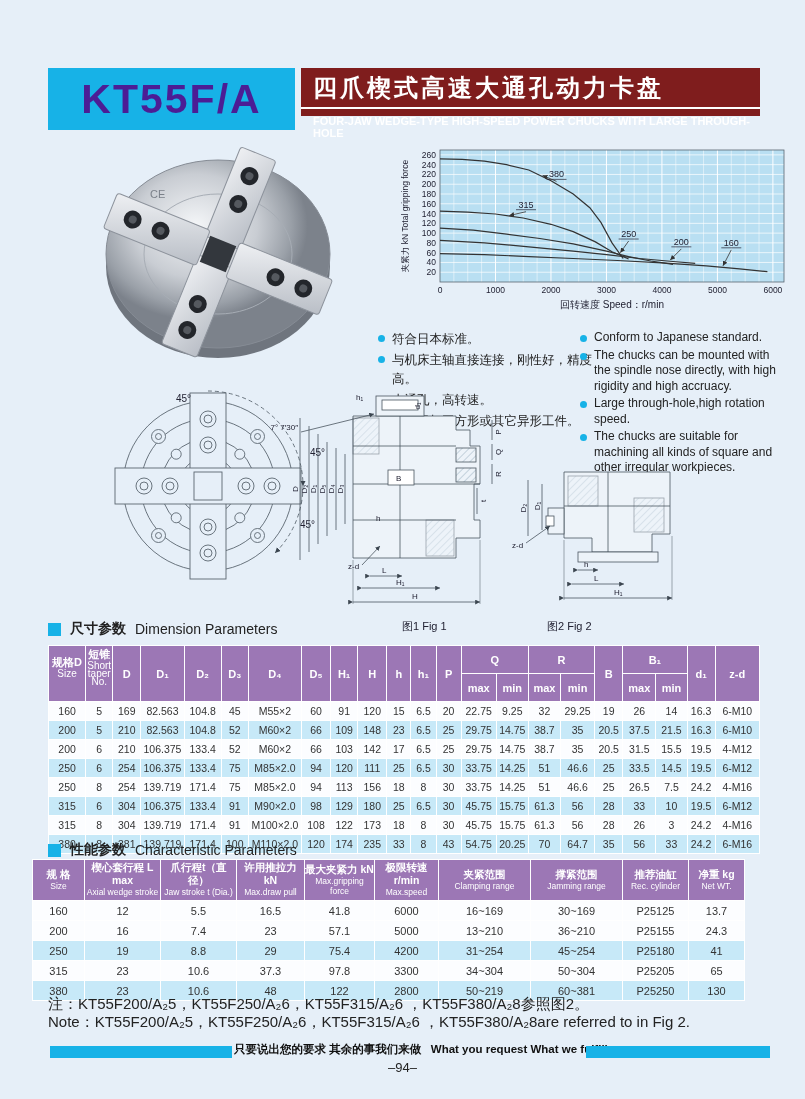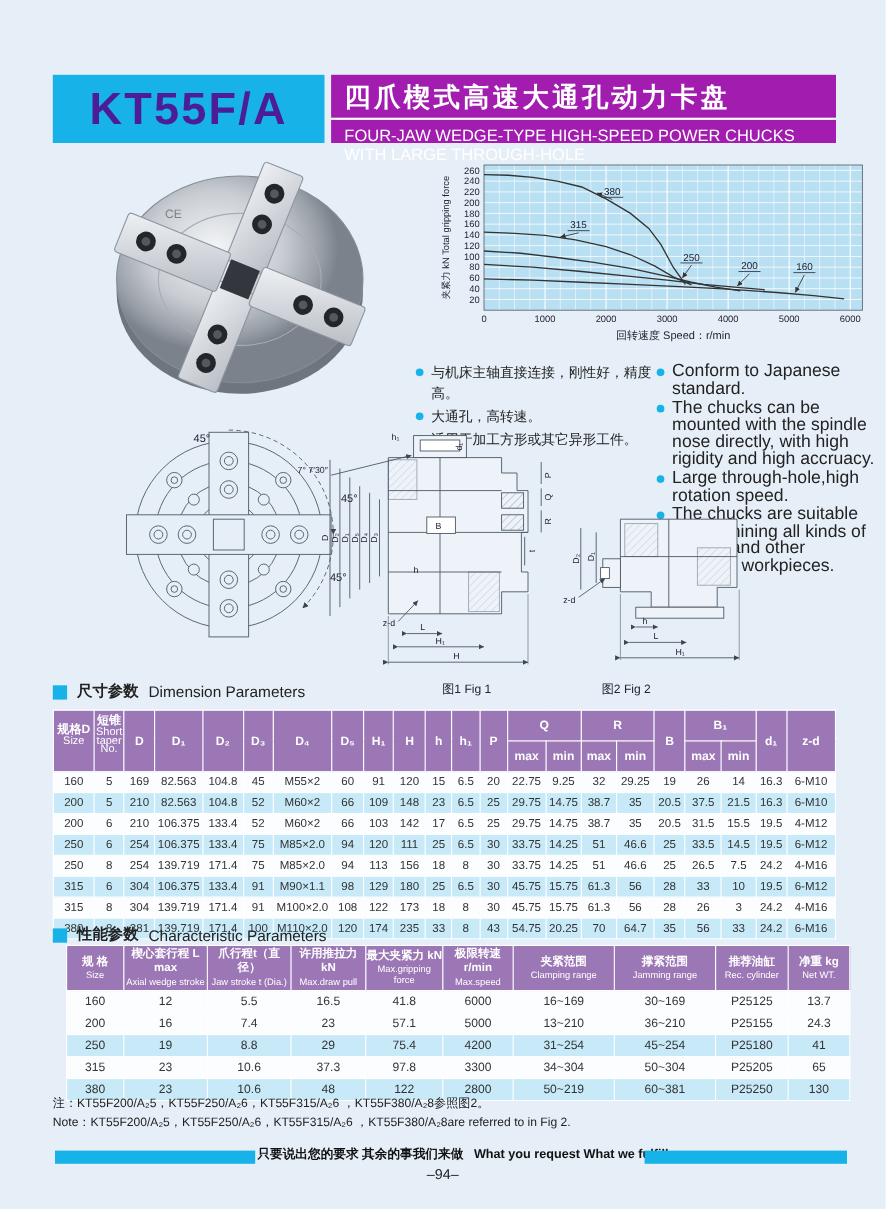--- a/index.html
+++ b/index.html
@@ -1,58 +1,58 @@
 <!DOCTYPE html>
 <html><head>
 <meta charset="utf-8">
 <style>
   html,body{margin:0;padding:0}
   .page{position:relative;width:805px;height:1099px;background:#e6eff8;font-family:"Liberation Sans",sans-serif;overflow:hidden}
   .abs{position:absolute}
   
   .hdr-model{left:48px;top:68px;width:247px;height:62px;background:#17b2e7;color:#4c1d95;
     font-size:41px;font-weight:bold;text-align:center;line-height:62px;letter-spacing:2px}
-  .hdr-right{left:301px;top:68px;width:459px;height:62px;background:#a21caf;color:#fff}
+  .hdr-right{left:301px;top:68px;width:459px;height:48px;background:#7f1d1d;color:#fff}
   .hdr-zh{font-size:24px;font-weight:bold;padding:4px 0 3px 12px;letter-spacing:3px}
   .hdr-line{height:2px;background:#fff}
-  .hdr-en{font-size:15px;font-weight:normal;padding:6px 0 0 12px}
+  .hdr-en{font-size:11px;font-weight:bold;padding:6px 0 0 12px}
   
   .photo{left:58px;top:138px;width:322px;height:224px}
   
   .chartbox{left:396px;top:140px;width:400px;height:176px}
   
   .feat{color:#222}
   .feat-zh{left:378px;top:330px;width:218px;font-size:12.5px;line-height:19px}
-  .feat-en{left:597px;top:330px;width:198px;font-size:16px;line-height:15.5px}
+  .feat-en{left:580px;top:330px;width:198px;font-size:12px;line-height:15.5px}
   .feat-item{display:flex;gap:7px;margin-bottom:2px}
   .dot{width:7px;height:7px;border-radius:50%;background:#17b2e7;margin-top:5px;flex:none}
   
   .drawings{left:48px;top:388px}
   .figcap{font-size:11px;color:#223}
   .cap1{left:402px;top:619px}.cap2{left:547px;top:619px}
   
   .sect{display:flex;align-items:center;gap:9px;font-size:14px;color:#222}
   .sq{width:13px;height:13px;background:#17b2e7;flex:none}
   .sect .zh{font-weight:bold}
   .sect1{left:48px;top:620px}.sect2{left:48px;top:841px}
   
   table{border-collapse:collapse;table-layout:fixed}
   .dim{left:48px;top:645px;width:712px;font-size:10.5px}
-  .chr{left:60px;top:859px;width:712px;font-size:11px}
+  .chr{left:32px;top:859px;width:712px;font-size:11px}
   th{background:#9c77b5;color:#fff;font-weight:bold;border:1px solid #fff;padding:1px 0;font-size:11px}
   td{border:1px solid #fff;text-align:center;color:#333;padding:0 1px;background:#fcfdff}
   .dim td{height:18px}
   .chr td{height:19px}
   .dim tbody tr:nth-child(even) td{background:#c7e9f8}
   .chr tbody tr:nth-child(3) td,.chr tbody tr:nth-child(5) td{background:#c7e9f8}
   .sh{display:block;font-size:10px;font-weight:normal;line-height:8px;padding-bottom:14px}
   .chz{display:block;font-size:10.5px;line-height:13px}
   .che{display:block;font-size:8.5px;font-weight:normal;line-height:10px;padding-bottom:2px}
   
-  .notes{left:48px;top:995px;font-size:11px;color:#222;line-height:17.5px}
+  .notes{left:48px;top:995px;font-size:15px;color:#222;line-height:17.5px}
   .bar{top:1046px;height:12px;background:#17b2e7}
   .barL{left:50px;width:182px}.barR{left:586px;width:184px}
   .tagline{left:234px;top:1042px;width:350px;text-align:center;font-size:11.5px;font-weight:bold;color:#111;white-space:nowrap}
   .pagenum{left:0;top:1060px;width:805px;text-align:center;font-size:13px;color:#222}
 </style>
 </head>
 <body>
 
 <div class="page">
 
@@ -200,20 +200,24 @@
         <line x1="325.2903225806452" y1="107.82222222222222" x2="345.2903225806452" y2="107.82222222222222" stroke="#223" stroke-width="0.7"></line>
         <line x1="335.2903225806452" y1="109.82222222222222" x2="326.9677419354839" y2="125.86666666666667" stroke="#333" stroke-width="0.8" marker-end="url(#ah)"></line>
         <text x="216" y="168" font-size="10" text-anchor="middle" fill="#223">回转速度  Speed：r/min</text>
         <text transform="translate(12,76) rotate(-90)" font-size="8.5" text-anchor="middle" fill="#223">夹紧力  kN Total gripping force</text>
       </svg>
   </div>
 
   <div class="abs feat feat-zh">
     <div class="feat-item">
         <span class="dot"></span>
+        <span>符合日本标准。</span>
+      </div>
+    <div class="feat-item">
+        <span class="dot"></span>
         <span>与机床主轴直接连接，刚性好，精度高。</span>
       </div>
     <div class="feat-item">
         <span class="dot"></span>
         <span>大通孔，高转速。</span>
       </div>
     <div class="feat-item">
         <span class="dot"></span>
         <span>适用于加工方形或其它异形工件。</span>
       </div>
@@ -568,21 +572,21 @@
           <td>24.2</td>
           <td>4-M16</td>
         </tr>
         <tr>
           <td>315</td>
           <td>6</td>
           <td>304</td>
           <td>106.375</td>
           <td>133.4</td>
           <td>91</td>
-          <td>M90×1.1</td>
+          <td>M90×2.0</td>
           <td>98</td>
           <td>129</td>
           <td>180</td>
           <td>25</td>
           <td>6.5</td>
           <td>30</td>
           <td>45.75</td>
           <td>15.75</td>
           <td>61.3</td>
           <td>56</td>

